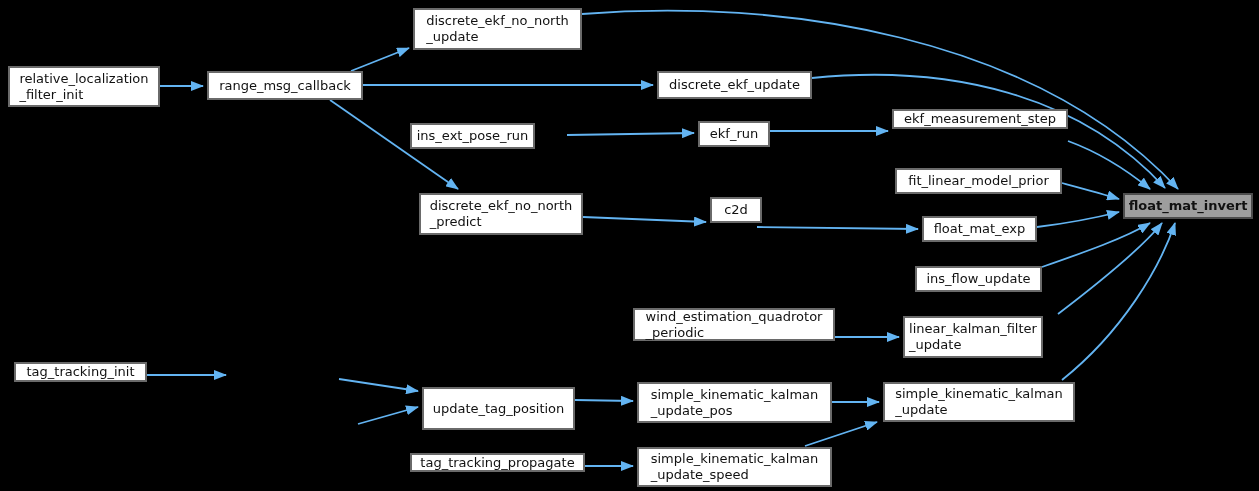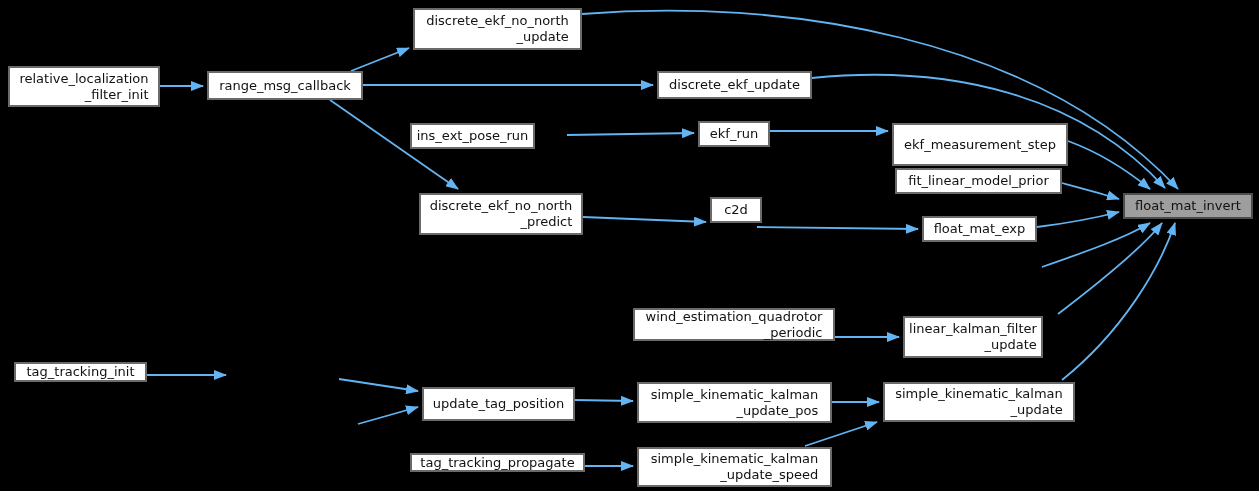--- a/index.html
+++ b/index.html
@@ -9,24 +9,24 @@
   html,body{margin:0;padding:0;background:var(--background);}
   #canvas{
     position:relative; width:1259px; height:491px; background:var(--background);
     font-family:"DejaVu Sans","Liberation Sans",sans-serif; overflow:hidden;
   }
   #edges{position:absolute;left:0;top:0;pointer-events:none;}
   #edges path.edge{fill:none;stroke:var(--edge);stroke-width:1.8px;}
   .node{
     position:absolute; box-sizing:border-box; background:var(--node_fill);
     border:2px solid var(--node_border); color:var(--text);
-    display:flex; align-items:center; justify-content:center; text-align:right;
+    display:flex; align-items:center; justify-content:center; text-align:left;
     font-size:13px; line-height:16px; white-space:pre-line; cursor:pointer;
   }
-  .node.focus{background:var(--focus_fill); border-color:var(--focus_border);}
+  .node.focus{background:var(--focus_fill); border-color:var(--focus_border);font-weight:bold;}
 </style>
 </head>
 <body>
 
 <div id="canvas">
 
   <svg id="edges" width="1259" height="491" viewBox="0 0 1259 491">
     <defs>
       <marker id="ah" markerUnits="userSpaceOnUse" markerWidth="13" markerHeight="10" refX="12" refY="5" orient="auto">
         <path d="M0,0 L13,5 L0,10 z" fill="#63b4f2"></path>
@@ -59,33 +59,34 @@
   </svg>
 
   <div class="node" style="left:8px;top:66px;width:152px;height:41px">relative_localization
 _filter_init</div>
   <div class="node" style="left:207px;top:71px;width:156px;height:29px">range_msg_callback</div>
   <div class="node" style="left:413px;top:8px;width:169px;height:42px">discrete_ekf_no_north
 _update</div>
   <div class="node" style="left:657px;top:71px;width:155px;height:28px">discrete_ekf_update</div>
   <div class="node" style="left:410px;top:123px;width:125px;height:26px">ins_ext_pose_run</div>
   <div class="node" style="left:698px;top:121px;width:72px;height:26px">ekf_run</div>
-  <div class="node" style="left:892px;top:123px;width:176px;height:43px">ekf_measurement_step</div>
+  <div class="node" style="left:892px;top:109px;width:176px;height:20px">ekf_measurement_step</div>
   <div class="node" style="left:895px;top:168px;width:167px;height:26px">fit_linear_model_prior</div>
   <div class="node focus" style="left:1123px;top:193px;width:130px;height:26px">float_mat_invert</div>
   <div class="node" style="left:419px;top:193px;width:164px;height:42px">discrete_ekf_no_north
 _predict</div>
   <div class="node" style="left:710px;top:197px;width:52px;height:26px">c2d</div>
   <div class="node" style="left:922px;top:216px;width:115px;height:26px">float_mat_exp</div>
+  <div class="node" style="left:915px;top:266px;width:127px;height:26px">ins_flow_update</div>
   <div class="node" style="left:633px;top:308px;width:202px;height:33px">wind_estimation_quadrotor
 _periodic</div>
   <div class="node" style="left:903px;top:316px;width:140px;height:42px">linear_kalman_filter
 _update</div>
   <div class="node" style="left:14px;top:362px;width:133px;height:20px">tag_tracking_init</div>
-  <div class="node" style="left:422px;top:387px;width:153px;height:34px">update_tag_position</div>
+  <div class="node" style="left:422px;top:387px;width:153px;height:43px">update_tag_position</div>
   <div class="node" style="left:637px;top:382px;width:195px;height:41px">simple_kinematic_kalman
 _update_pos</div>
   <div class="node" style="left:883px;top:382px;width:192px;height:40px">simple_kinematic_kalman
 _update</div>
   <div class="node" style="left:410px;top:453px;width:175px;height:19px">tag_tracking_propagate</div>
   <div class="node" style="left:637px;top:447px;width:195px;height:40px">simple_kinematic_kalman
 _update_speed</div>
 
 </div>
 

